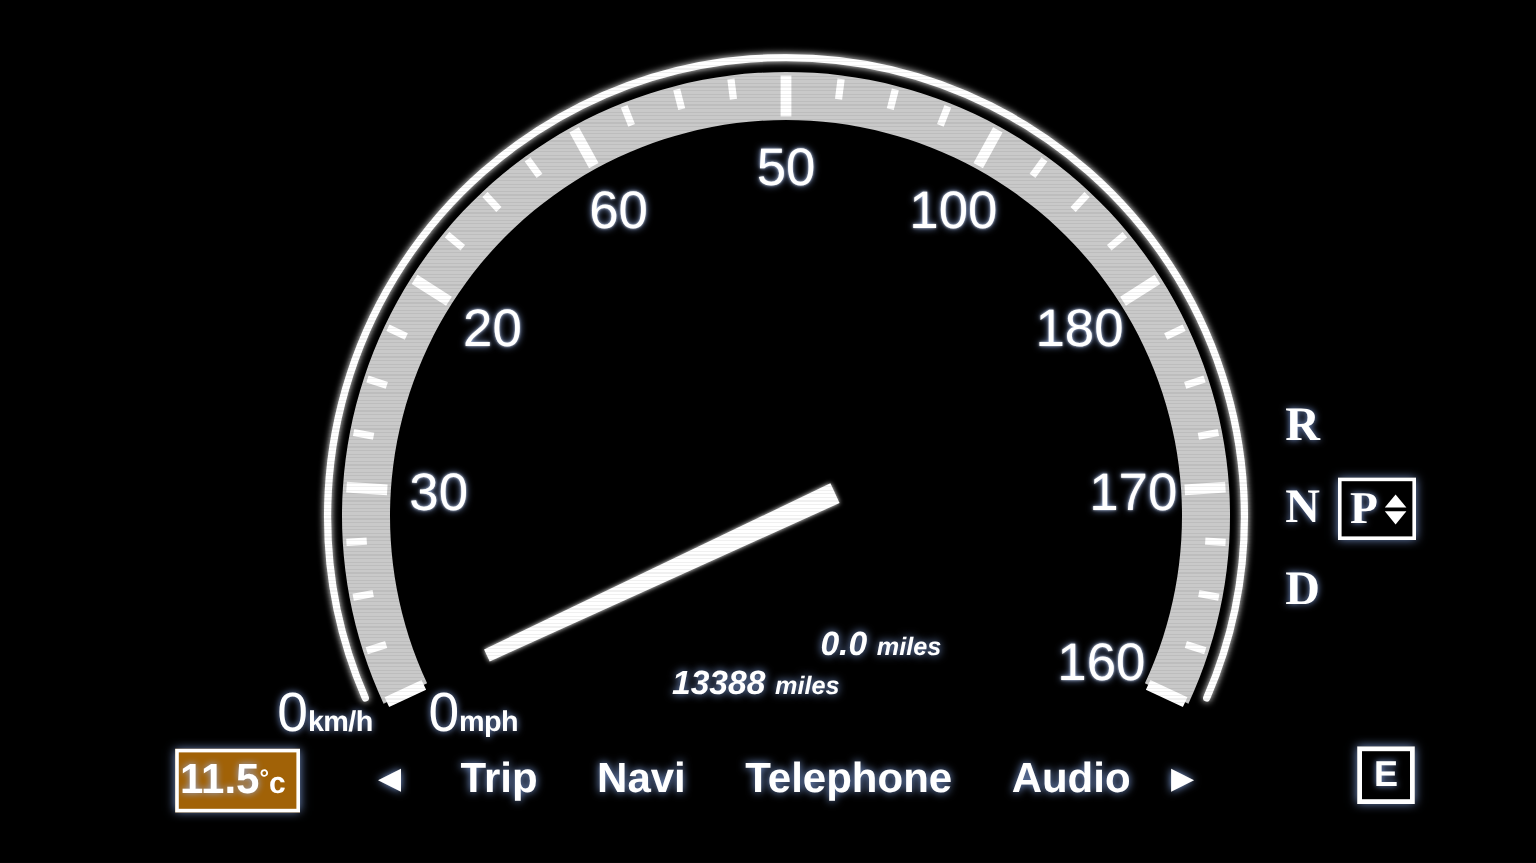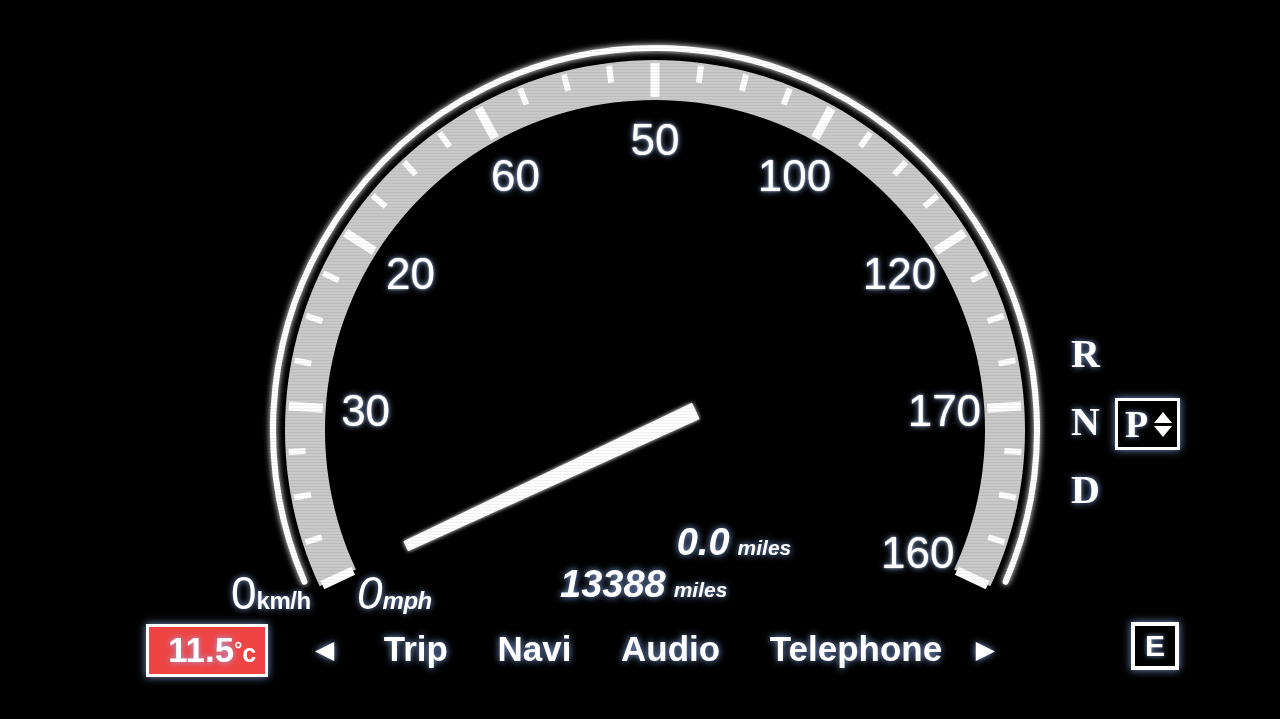--- a/index.html
+++ b/index.html
@@ -89,21 +89,21 @@
   }
   .odo-row {
     white-space: nowrap;
     line-height: 1.06;
     text-shadow: 0 0 7px rgba(150,185,255,0.9);
   }
   .odo-row .value {
     font-family: "Liberation Sans", sans-serif;
     font-style: italic;
     font-weight: bold;
-    font-size: 38px;
+    font-size: 28px;
     color: #fff;
   }
   .odo-row .unit {
     font-family: "Liberation Sans", sans-serif;
     font-style: italic;
     font-weight: bold;
     font-size: 21px;
     color: #fff;
     margin-left: 8px;
   }
@@ -135,24 +135,24 @@
     color: #ffffff;
     text-shadow: 0 0 7px rgba(150,185,255,0.9);
     line-height: 1;
   }
 
   
   #temp-box {
     position: absolute;
     left: 146px;
     top: 624px;
-    padding: 3px 9px 4px 19px;
+    padding: 3px 9px 4px 1px;
     border: 3px solid #ffffff;
     box-shadow: 0 0 8px rgba(150,185,255,0.8);
-    background: #ef4444;
+    background: #a16207;
     white-space: nowrap;
   }
   #temp-box .t-val {
     font-family: "Liberation Sans", sans-serif;
     font-size: 35px;
     font-weight: bold;
     color: #fff;
     text-shadow: 0 0 6px rgba(150,185,255,0.85);
   }
   #temp-box .t-deg {
@@ -321,48 +321,48 @@
   </svg>
 
   <div id="scanlines"></div>
 
   <div id="tick-labels-layer">
       <div class="tick-label" style="left: 365.621px; top: 411.033px;">30</div>
       <div class="tick-label" style="left: 410.416px; top: 274.183px;">20</div>
       <div class="tick-label" style="left: 515.513px; top: 175.749px;">60</div>
       <div class="tick-label" style="left: 655px; top: 140px;">50</div>
       <div class="tick-label" style="left: 794.487px; top: 175.749px;">100</div>
-      <div class="tick-label" style="left: 899.584px; top: 274.183px;">120</div>
+      <div class="tick-label" style="left: 899.584px; top: 274.183px;">180</div>
       <div class="tick-label" style="left: 944.379px; top: 411.033px;">170</div>
       <div class="tick-label" style="left: 917.829px; top: 552.559px;">160</div>
     </div>
 
   <div class="speed-readout" id="kmh-readout" style="left:186px; top:566px;padding-left:45px;">
     <span class="big">0</span><span class="unit">km/h</span>
   </div>
 
-  <div class="speed-readout" id="mph-readout" style="left:357px; top:566px;font-style:italic;">
+  <div class="speed-readout" id="mph-readout" style="left:357px; top:566px;">
     <span class="big">0</span><span class="unit">mph</span>
   </div>
 
   <div id="odo-block">
     <div class="odo-row" id="odo-trip-row">
       <span class="value">0.0</span><span class="unit">miles</span>
     </div>
     <div class="odo-row" id="odo-total-row">
       <span class="value">13388</span><span class="unit">miles</span>
     </div>
   </div>
 
   <div id="menu-bar">
     <span class="menu-arrow">◀</span>
     <span class="menu-item">Trip</span>
     <span class="menu-item">Navi</span>
+    <span class="menu-item">Telephone</span>
     <span class="menu-item">Audio</span>
-    <span class="menu-item">Telephone</span>
     <span class="menu-arrow">▶</span>
   </div>
 
   <div id="temp-box">
     <span class="t-val">11.5</span><span class="t-deg">°</span><span class="t-unit">c</span>
   </div>
 
   <div id="gear-indicator">
     <span class="gear-letter" id="gear-r">R</span>
     <span class="gear-letter" id="gear-n">N</span>

